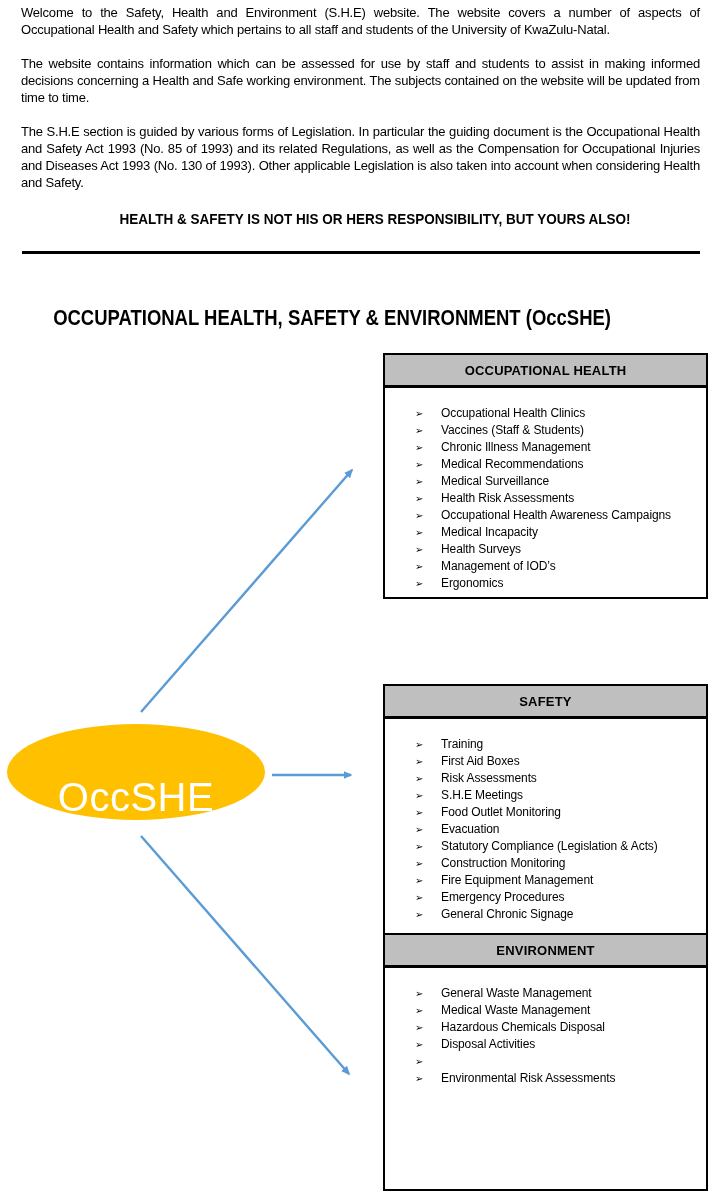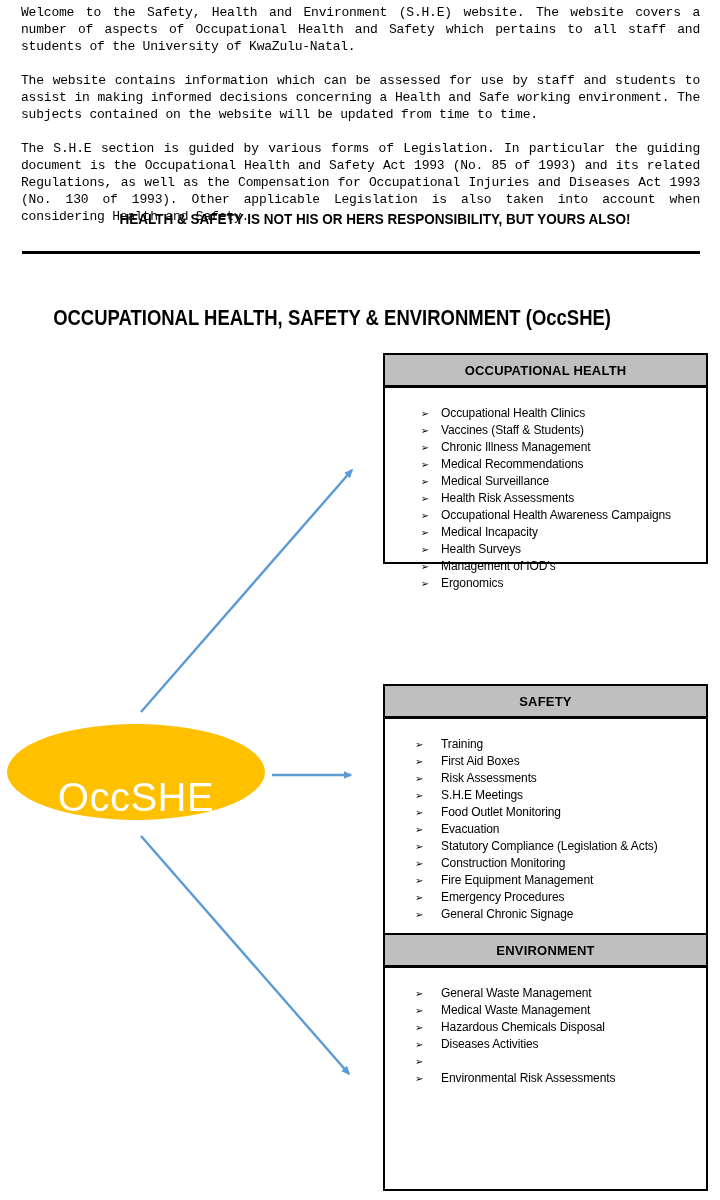--- a/index.html
+++ b/index.html
@@ -13,21 +13,21 @@
   html,body{background:#ffffff;}
   body{font-family:"Liberation Sans","DejaVu Sans",sans-serif;color:#000;}
   .page{
     position:relative;
     width:720px;height:1200px;
     background:#fff;
     overflow:hidden;
   }
   
   .intro{
-    position:absolute;top:4px;left:21px;right:20px;font-family:Liberation Mono, monospace;
+    position:absolute;top:4px;left:21px;right:20px;
   }
   .intro p{
     font-size:13px;line-height:17px;
     text-align:justify;
     margin-bottom:17px;
     letter-spacing:-0.2px;
   }
   .slogan-wrap{
     position:absolute;top:210px;left:0;right:0;
     text-align:center;
@@ -69,21 +69,21 @@
     position:absolute;left:0;top:0;width:720px;height:1200px;
     pointer-events:none;
   }
   .arrows line{stroke:var(--arrow-color);stroke-width:2.4;}
   .arrows marker path{fill:var(--arrow-color);}
   .cat-box{
     position:absolute;left:383px;width:325px;
     border:2px solid var(--border-color);
     background:#fff;
   }
-  .box-occupational-health{top:353px;height:211px;text-align:right;}
+  .box-occupational-health{top:353px;height:246px;}
   .box-safety{top:684px;height:292px;}
   .box-environment{top:933px;height:258px;}
   .cat-header{
     height:33px;
     background:var(--header-fill);
     border-bottom:3px solid var(--border-color);
     display:flex;align-items:center;justify-content:center;
     font-size:13px;font-weight:bold;
     letter-spacing:0.2px;
   }
@@ -250,21 +250,21 @@
         <li>
     <span class="bullet">➢</span>
     <span class="item-text">Medical Waste Management</span>
   </li>
         <li>
     <span class="bullet">➢</span>
     <span class="item-text">Hazardous Chemicals Disposal</span>
   </li>
         <li>
     <span class="bullet">➢</span>
-    <span class="item-text">Diseases Activities</span>
+    <span class="item-text">Disposal Activities</span>
   </li>
         <li>
     <span class="bullet">➢</span>
   </li>
         <li>
     <span class="bullet">➢</span>
     <span class="item-text">Environmental Risk Assessments</span>
   </li>
       </ul>
   </div>

